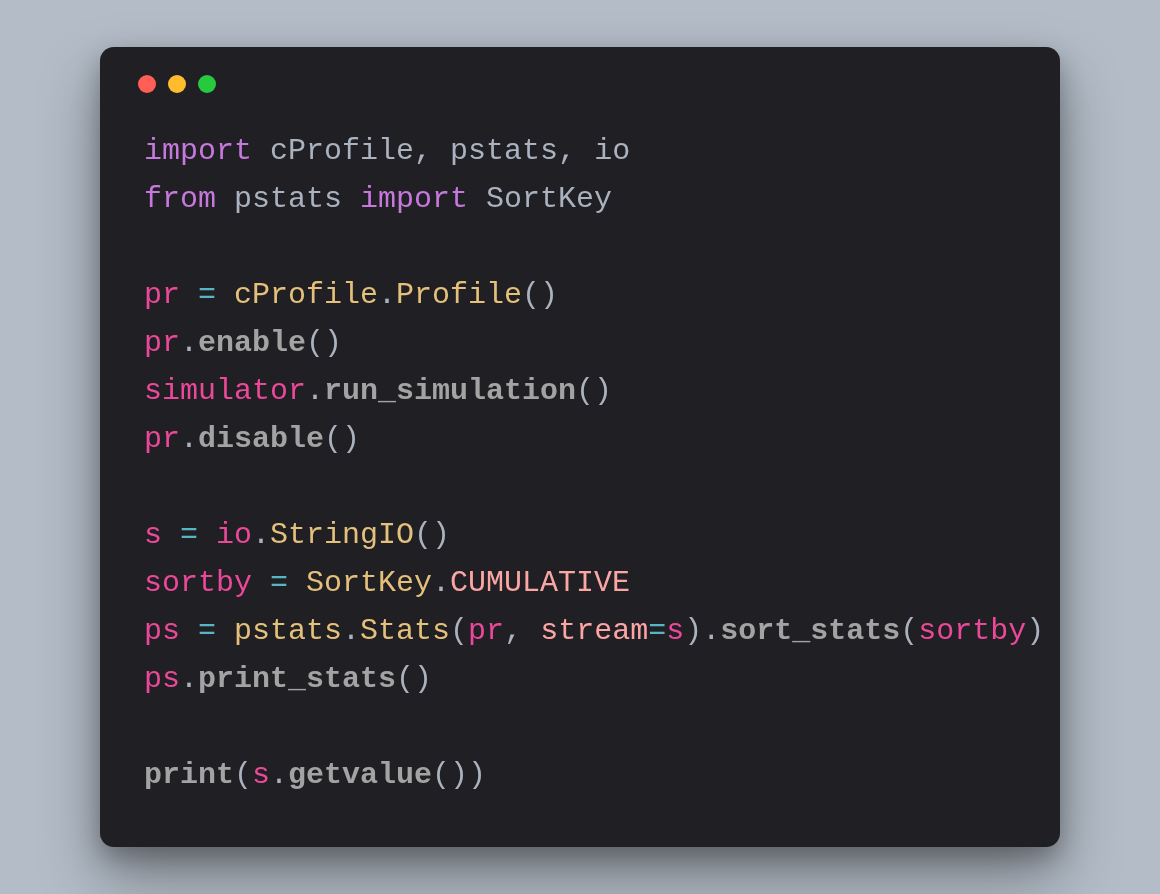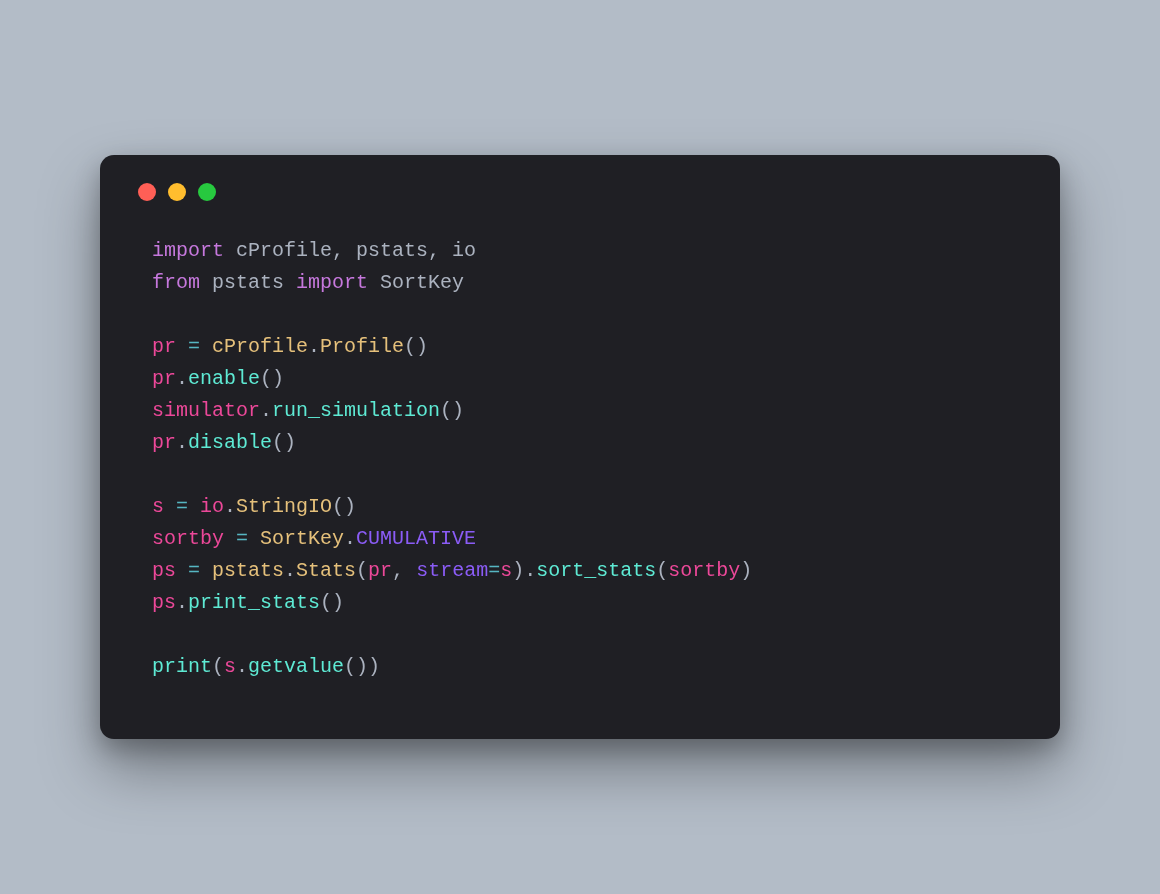--- a/index.html
+++ b/index.html
@@ -35,35 +35,35 @@
   .tl {
     width: 18px;
     height: 18px;
     border-radius: 50%;
   }
   .tl.red    { background: #ff5f56; }
   .tl.yellow { background: #ffbd2e; }
   .tl.green  { background: #27c93f; }
 
   pre.code {
-    margin: 16px;
-    font-size: 20px;
+    margin: 8px;
+    font-size: 30px;
     line-height: 1.6;
     color: #c0c5ce;
     white-space: pre;
     font-family: inherit;
   }
   pre.code .line { display: block; }
 
   .kw   { color: #c678dd; } 
   .name { color: #abb2bf; } 
   .var  { color: #ec4899; } 
   .cls  { color: #e5c07b; } 
-  .func { color: #5eead4; } 
-  .attr { color: #8b5cf6; } 
+  .func { color: #a3a3a3; font-weight: bold; } 
+  .attr { color: #fca5a5; } 
   .op   { color: #56b6c2; } 
   .pun  { color: #abb2bf; } 
 </style>
 </head>
 <body>
 
 <div class="stage">
   <div class="window">
     <div class="traffic-lights">
       <div class="tl red"></div>

